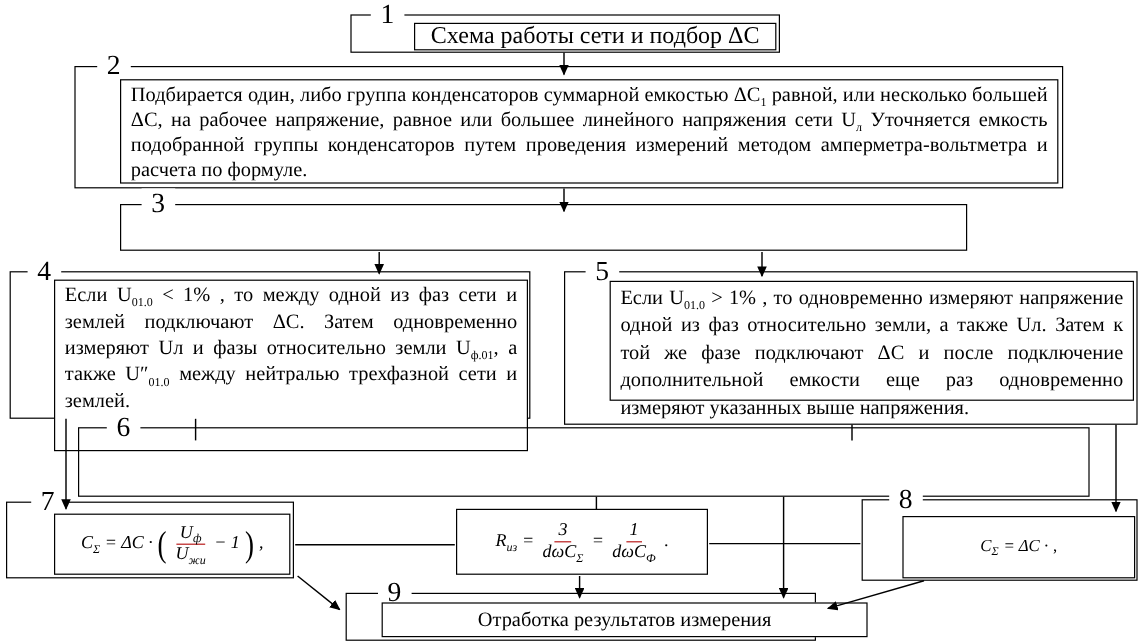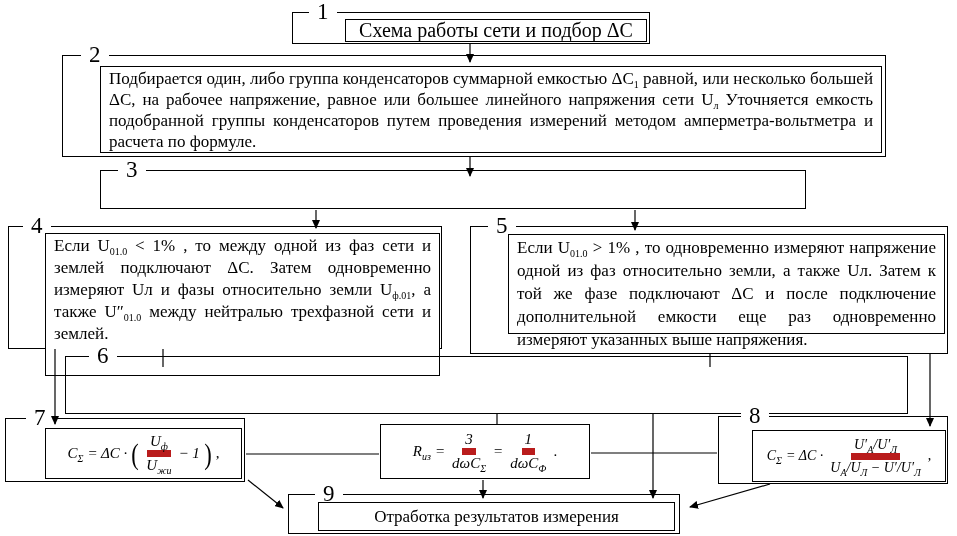--- a/index.html
+++ b/index.html
@@ -17,21 +17,21 @@
   .txt{padding:1px 8px;font-size:17px;line-height:21px;text-align:justify;}
   .center{text-align:center;}
   .sb{font-size:10px;line-height:0;}
   
   .formula{
     display:flex;align-items:center;justify-content:center;height:100%;
     font-style:italic;font-size:15px;
   }
   .formula>*{margin:0 2px;}
   .frac{display:inline-flex;flex-direction:column;align-items:center;font-style:italic;}
-  .fnum{display:block;border-bottom:7px solid #b91c1c;padding:0 3px;text-align:left;}
+  .fnum{display:block;border-bottom:1px solid #b91c1c;padding:0 3px;text-align:left;}
   .fden{display:block;padding:0 3px;text-align:center;}
   .paren{font-size:30px;font-style:normal;line-height:1;margin:0 1px;transform:scaleX(.75);}
   .small-f{font-size:14px;}
   svg.overlay{position:absolute;left:0;top:0;pointer-events:none;z-index:10;}
 </style>
 </head>
 <body>
 
 <div class="canvas">
 
@@ -105,32 +105,28 @@
       <span style="font-style:normal;">.</span>
     </div>
   </div>
 
   <div class="frame" style="left:718px;top:416px;width:230px;height:68px;">
     <span class="num" style="left:22px;">8</span>
     <div class="ibox" style="left:33px;top:13px;width:194px;height:52px;">
       <div class="formula small-f">
         <span><span>C</span><sub class="sb">Σ</sub></span>
         <span>= ΔC ·</span>
-        <span class="frac">
-          <span class="fnum"><span>U′</span><sub class="sb">А</sub><span>/U′</span><sub class="sb">Л</sub></span>
-          <span class="fden"><span>U</span><sub class="sb">А</sub><span>/U</span><sub class="sb">Л</sub><span> − U′/U′</span><sub class="sb">Л</sub></span>
-        </span>
         <span style="font-style:normal;">,</span>
       </div>
     </div>
   </div>
 
   <div class="frame" style="left:288px;top:494px;width:392px;height:40px;">
     <span class="num" style="left:26px;">9</span>
-    <div class="ibox" style="left:29px;top:7px;width:357px;height:29px;">
+    <div class="ibox" style="left:29px;top:7px;width:405px;height:29px;">
       <div class="txt center" style="line-height:26px;">Отработка результатов измерения</div>
     </div>
   </div>
 
   <svg class="overlay" width="957" height="536" viewBox="0 0 957 536">
     <defs>
       <marker id="ah" viewBox="0 0 9 8" refX="8" refY="4" markerWidth="9" markerHeight="8" markerUnits="userSpaceOnUse" orient="auto">
         <path d="M0,0 L9,4 L0,8 Z" fill="#000"></path>
       </marker>
     </defs>

